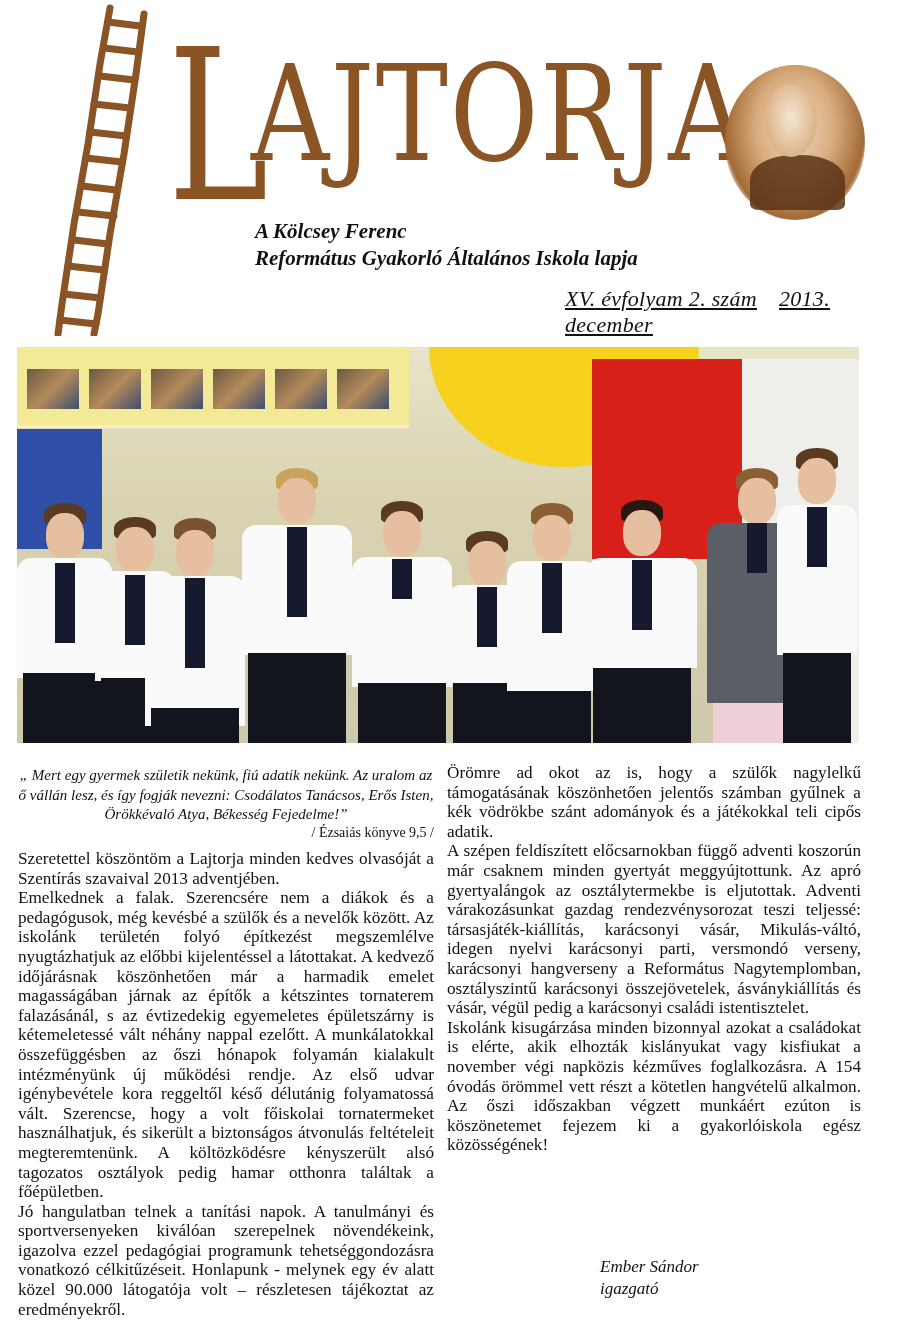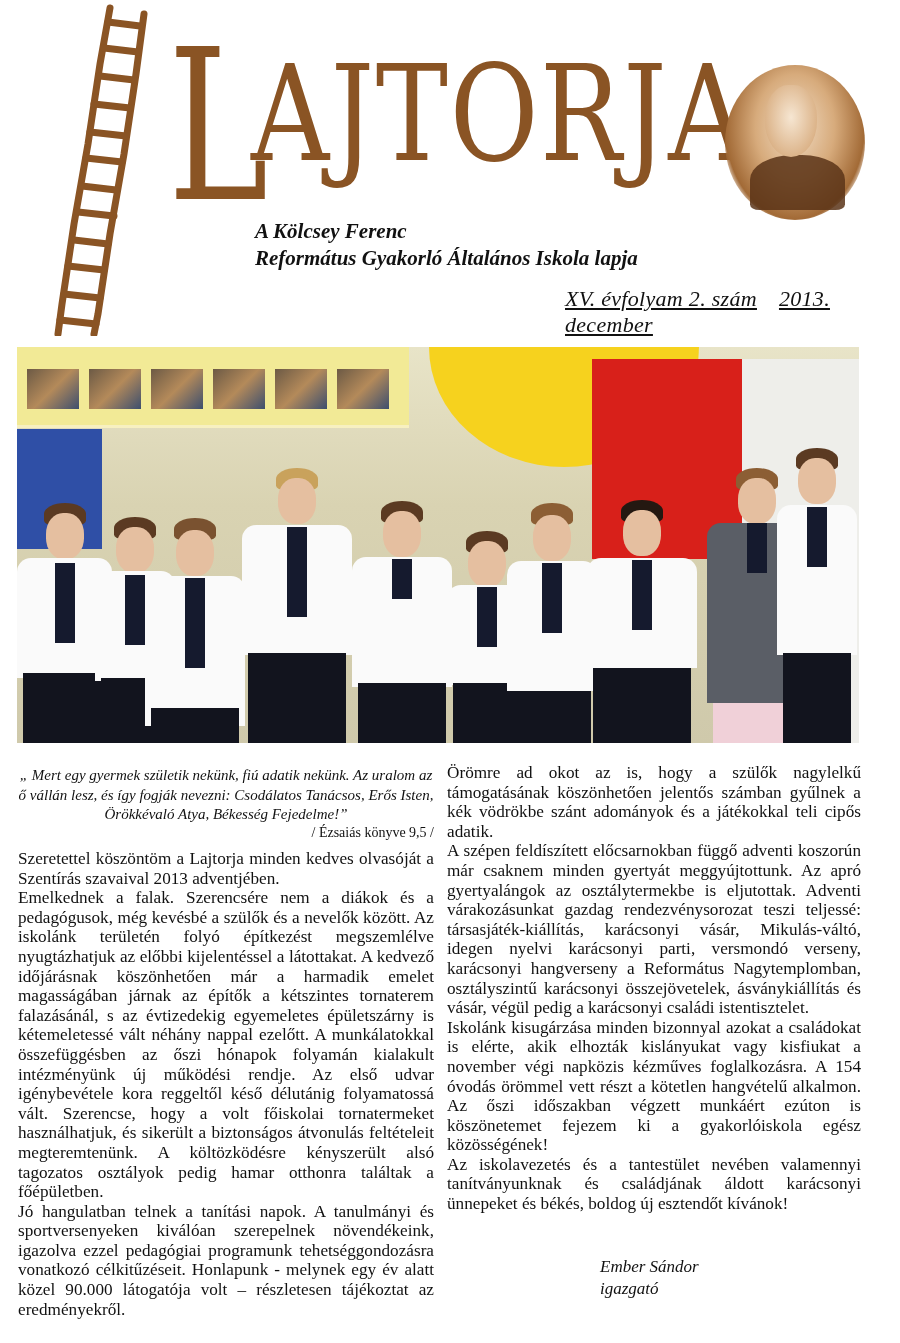--- a/index.html
+++ b/index.html
@@ -167,19 +167,18 @@
 <div class="col col-left">
   <p>Szeretettel köszöntöm a Lajtorja minden kedves olvasóját a Szentírás szavaival 2013 adventjében.</p>
   <p>Emelkednek a falak. Szerencsére nem a diákok és a pedagógusok, még kevésbé a szülők és a nevelők  között. Az iskolánk területén folyó építkezést megszemlélve nyugtázhatjuk az előbbi kijelentéssel a látottakat. A kedvező időjárásnak köszönhetően már a harmadik emelet magasságában járnak az építők a kétszintes tornaterem falazásánál, s az évtizedekig egyemeletes épületszárny is kétemeletessé vált néhány nappal ezelőtt. A munkálatokkal összefüggésben az őszi hónapok folyamán kialakult intézményünk új működési rendje. Az első udvar igénybevétele kora reggeltől késő délutánig folyamatossá vált.  Szerencse, hogy a volt főiskolai tornatermeket használhatjuk, és sikerült a biztonságos átvonulás feltételeit megteremtenünk. A költözködésre kényszerült alsó tagozatos osztályok pedig hamar otthonra találtak a főépületben.</p>
   <p>Jó hangulatban telnek a tanítási napok. A tanulmányi és sportversenyeken kiválóan szerepelnek növendékeink, igazolva ezzel pedagógiai programunk tehetséggondozásra vonatkozó célkitűzéseit. Honlapunk - melynek egy év alatt közel 90.000 látogatója volt – részletesen tájékoztat az eredményekről.</p>
 </div>
 
 <div class="col col-right">
   <p>Örömre ad okot az is, hogy a szülők nagylelkű támogatásának köszönhetően jelentős számban gyűlnek a kék vödrökbe szánt adományok és a játékokkal teli cipős adatik.</p>
   <p>A szépen feldíszített előcsarnokban függő adventi koszorún már csaknem minden gyertyát meggyújtottunk. Az apró gyertyalángok az osztálytermekbe is eljutottak. Adventi várakozásunkat gazdag rendezvénysorozat teszi teljessé: társasjáték-kiállítás, karácsonyi vásár, Mikulás-váltó, idegen nyelvi  karácsonyi parti, versmondó verseny, karácsonyi hangverseny  a Református Nagytemplomban, osztályszintű karácsonyi összejövetelek, ásványkiállítás és vásár, végül pedig a karácsonyi családi istentisztelet.</p>
   <p>Iskolánk kisugárzása minden bizonnyal azokat a családokat is elérte, akik elhozták kislányukat vagy kisfiukat a november végi napközis kézműves foglalkozásra. A 154 óvodás örömmel vett részt a kötetlen hangvételű alkalmon. Az őszi időszakban végzett munkáért ezúton is köszönetemet fejezem ki a gyakorlóiskola egész közösségének!</p>
-  <p>Az iskolavezetés és a tantestület nevében valamennyi tanítványunknak és családjának áldott karácsonyi ünnepeket és békés, boldog új esztendőt kívánok!</p>
 </div>
 
 <div class="col signature">
   <div>Ember Sándor</div>
   <div>igazgató</div>
 </div>
 
 </body></html>

